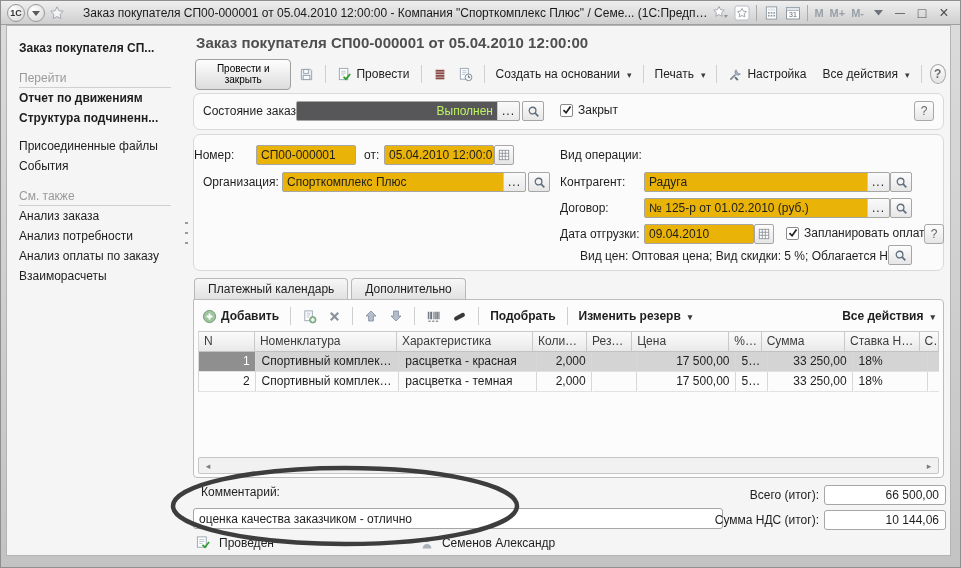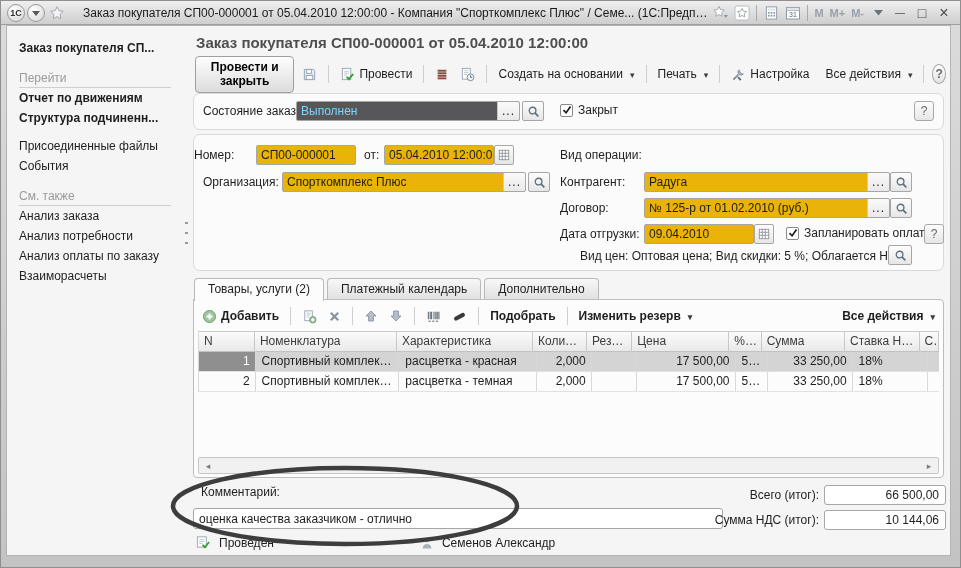--- a/index.html
+++ b/index.html
@@ -36,21 +36,21 @@
   .splitter { position:absolute; left:177px; top:0; width:5px; height:100%; }
   .splitter .dots { position:absolute; left:1px; top:196px; width:3px; height:26px;
     background:repeating-linear-gradient(#9a9a9a 0 2px, transparent 2px 10px); }
 
   
   .main { position:absolute; left:182px; top:0; width:763px; height:100%; }
   .page-title { position:absolute; left:7px; top:8px; font-size:15px; font-weight:bold; color:#4f4f4f; white-space:nowrap; }
 
   .toolbar { position:absolute; left:6px; top:34px; right:6px; height:28px; display:flex; align-items:center; gap:5px; }
   .btn-raised { border:1px solid #9f9f9f; border-radius:4px; background:linear-gradient(#fefefe,#dcdcdc);
-    padding:3px 10px 4px; font-weight:bold; font-size:12px; cursor:pointer; }
+    padding:3px 10px 4px; font-weight:normal; font-size:10px; cursor:pointer; }
   .tool-item { display:flex; align-items:center; gap:4px; padding:2px 3px; cursor:pointer; white-space:nowrap; }
   .sep { width:1px; height:18px; background:#cfcfcf; margin:0 3px; flex:0 0 auto; }
   .spring { flex:1 1 auto; }
   .help-btn { width:20px; height:20px; border:1px solid #a8a8a8; border-radius:50%;
     background:linear-gradient(#fdfdfd,#e3e3e3); display:flex; align-items:center; justify-content:center;
     color:#6b6b6b; font-weight:bold; cursor:pointer; }
   .ic { display:inline-block; flex:0 0 auto; line-height:0; }
 
   
   .gbox { position:absolute; left:4px; right:8px; background:#fbfbfb; border:1px solid #d9d9d9; border-radius:7px; }
@@ -60,21 +60,21 @@
   .field { position:absolute; height:20px; border:1px solid #a6a6a6; border-radius:2px; background:#eab308;
     display:flex; align-items:center; overflow:hidden; }
   .field .txt { flex:1 1 auto; padding:0 4px; white-space:nowrap; overflow:hidden; }
   .field .choose { flex:0 0 auto; padding:0 4px; color:#1e1e1e; border-left:1px solid #c9c9c9;
     background:linear-gradient(#fafafa,#e9e9e9); height:100%; display:flex; align-items:center; cursor:pointer; letter-spacing:1px; }
   .sq-btn { position:absolute; width:22px; height:20px; border:1px solid #a6a6a6; border-radius:2px;
     background:linear-gradient(#fdfdfd,#e6e6e6); display:flex; align-items:center; justify-content:center; cursor:pointer; }
   .sq-help { width:20px; height:20px; position:absolute; border:1px solid #a8a8a8; border-radius:3px;
     background:linear-gradient(#fdfdfd,#e6e6e6); display:flex; align-items:center; justify-content:center; color:#666; }
   .field.selected { background:#57575a; }
-  .field.selected .txt { color:#7dd3fc; }
+  .field.selected .txt { color:#bef264;text-align:right; }
   .cb { display:flex; align-items:center; gap:5px; position:absolute; cursor:pointer; }
   .cb .box { width:13px; height:13px; border:1px solid #8a8a8a; border-radius:2px; background:#fff;
     display:flex; align-items:center; justify-content:center; }
   .info-line { position:absolute; white-space:nowrap; color:#1e1e1e; }
 
   
   .tabs { position:absolute; left:5px; top:252px; height:22px; display:flex; gap:3px; }
   .tab { padding:3px 13px 0; height:22px; border:1px solid #b9b9b9; border-bottom:none; border-radius:4px 4px 0 0;
     background:linear-gradient(#f7f7f7,#e0e0e0); cursor:pointer; white-space:nowrap; }
   .tab.active { background:#fcfcfc; position:relative; z-index:3; height:23px; }
@@ -372,21 +372,20 @@
         <span class="info-line" style="left:386px; top:114px;">Вид цен: Оптовая цена; Вид скидки: 5 %; Облагается НДС</span>
         <span class="sq-btn" style="left:694px; top:110px; width:24px;">
             <span class="ic"><svg width="13" height="13" viewBox="0 0 14 14">
                 <circle cx="6" cy="6" r="3.6" fill="none" stroke="#5f6e7d" stroke-width="1.4"></circle>
                 <path d="M8.8 8.8L12.2 12.2" stroke="#5f6e7d" stroke-width="1.8"></path>
               </svg></span>
           </span>
       </div>
 
       <div class="tabs">
-        <div class="tab active">Товары, услуги (2)</div>
         <div class="tab">Платежный календарь</div>
         <div class="tab">Дополнительно</div>
       </div>
 
       <div class="panel">
         <div class="ptoolbar">
           <span class="tool-item">
               <span class="ic"><svg width="15" height="15" viewBox="0 0 16 16">
                   <circle cx="8" cy="8" r="6.5" fill="#9fc59f" stroke="#6f9b6f"></circle>
                   <path d="M8 4.8v6.4M4.8 8h6.4" stroke="#fff" stroke-width="2"></path>

